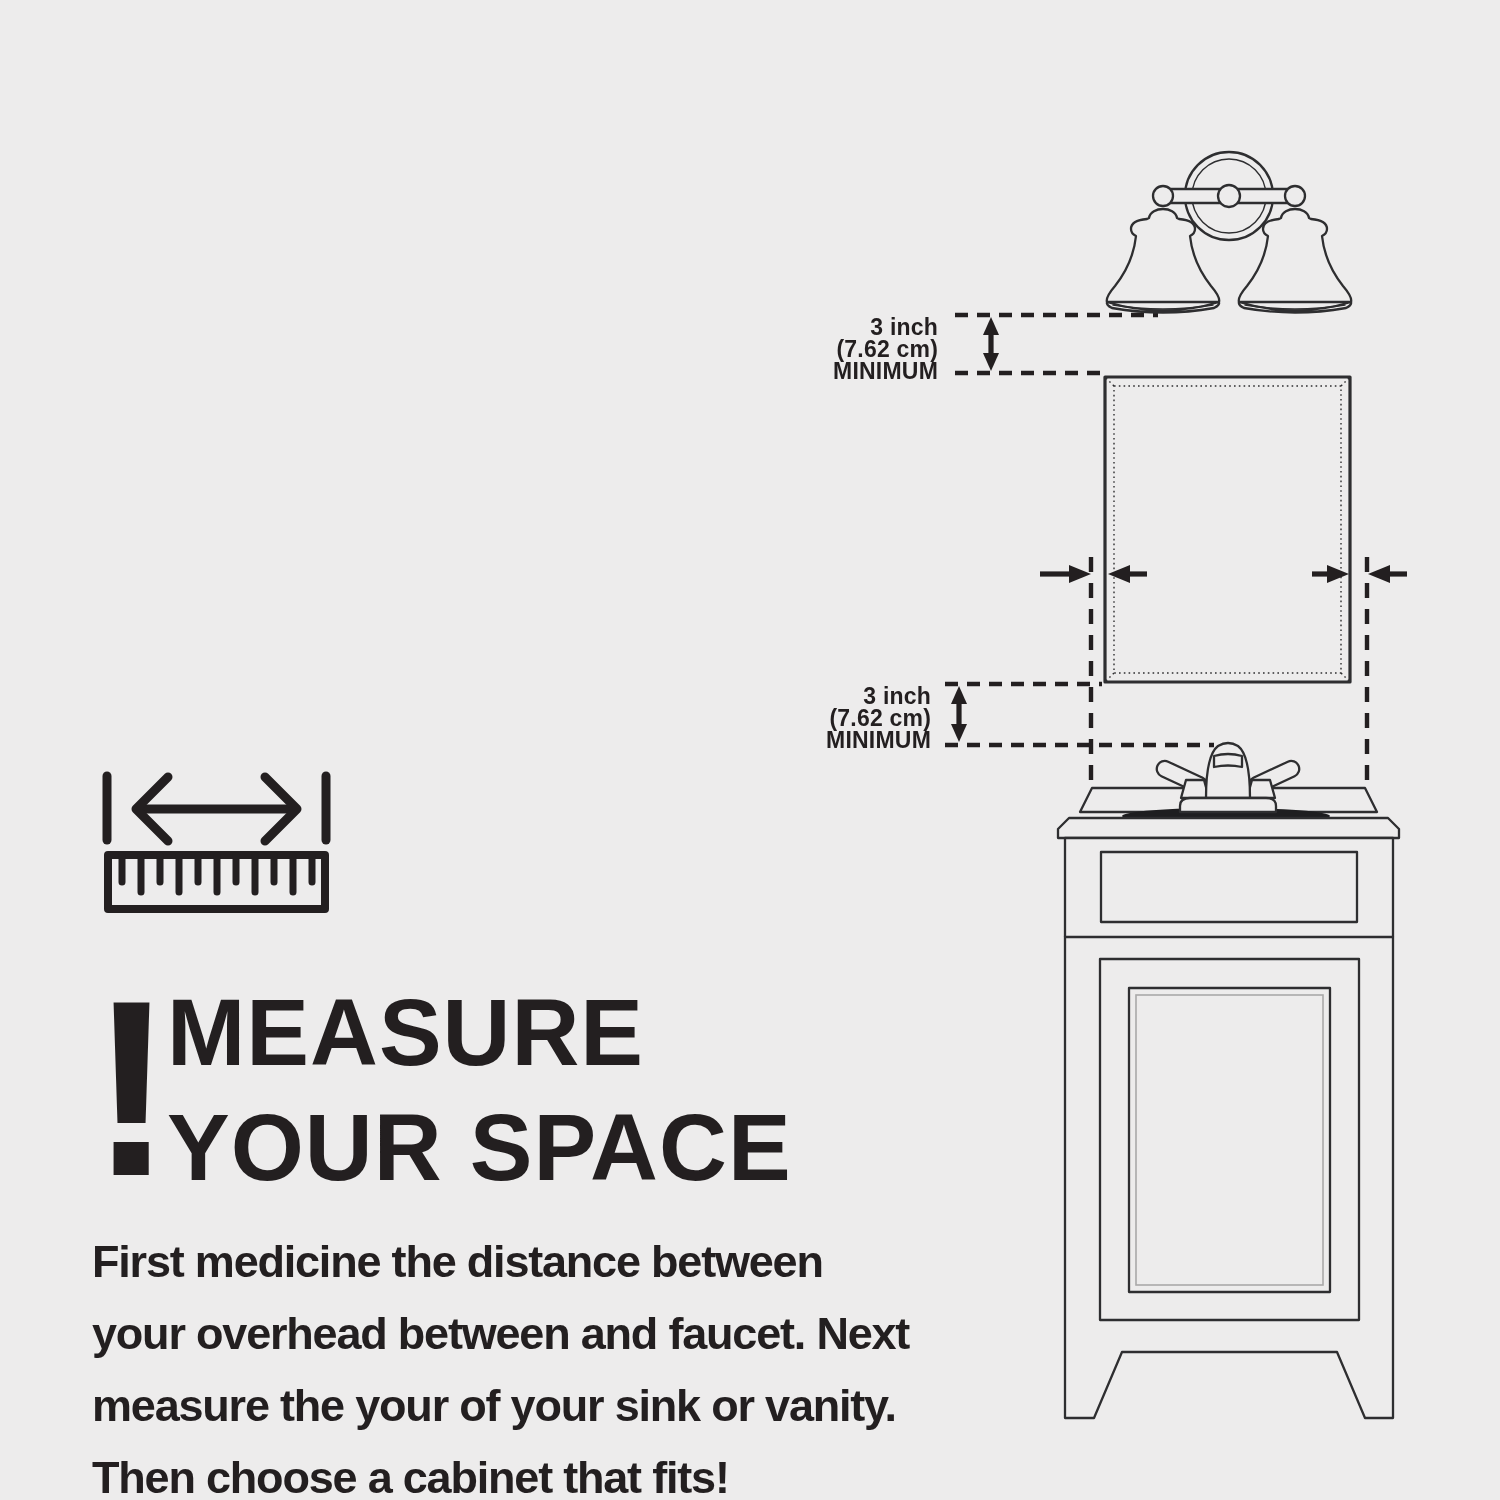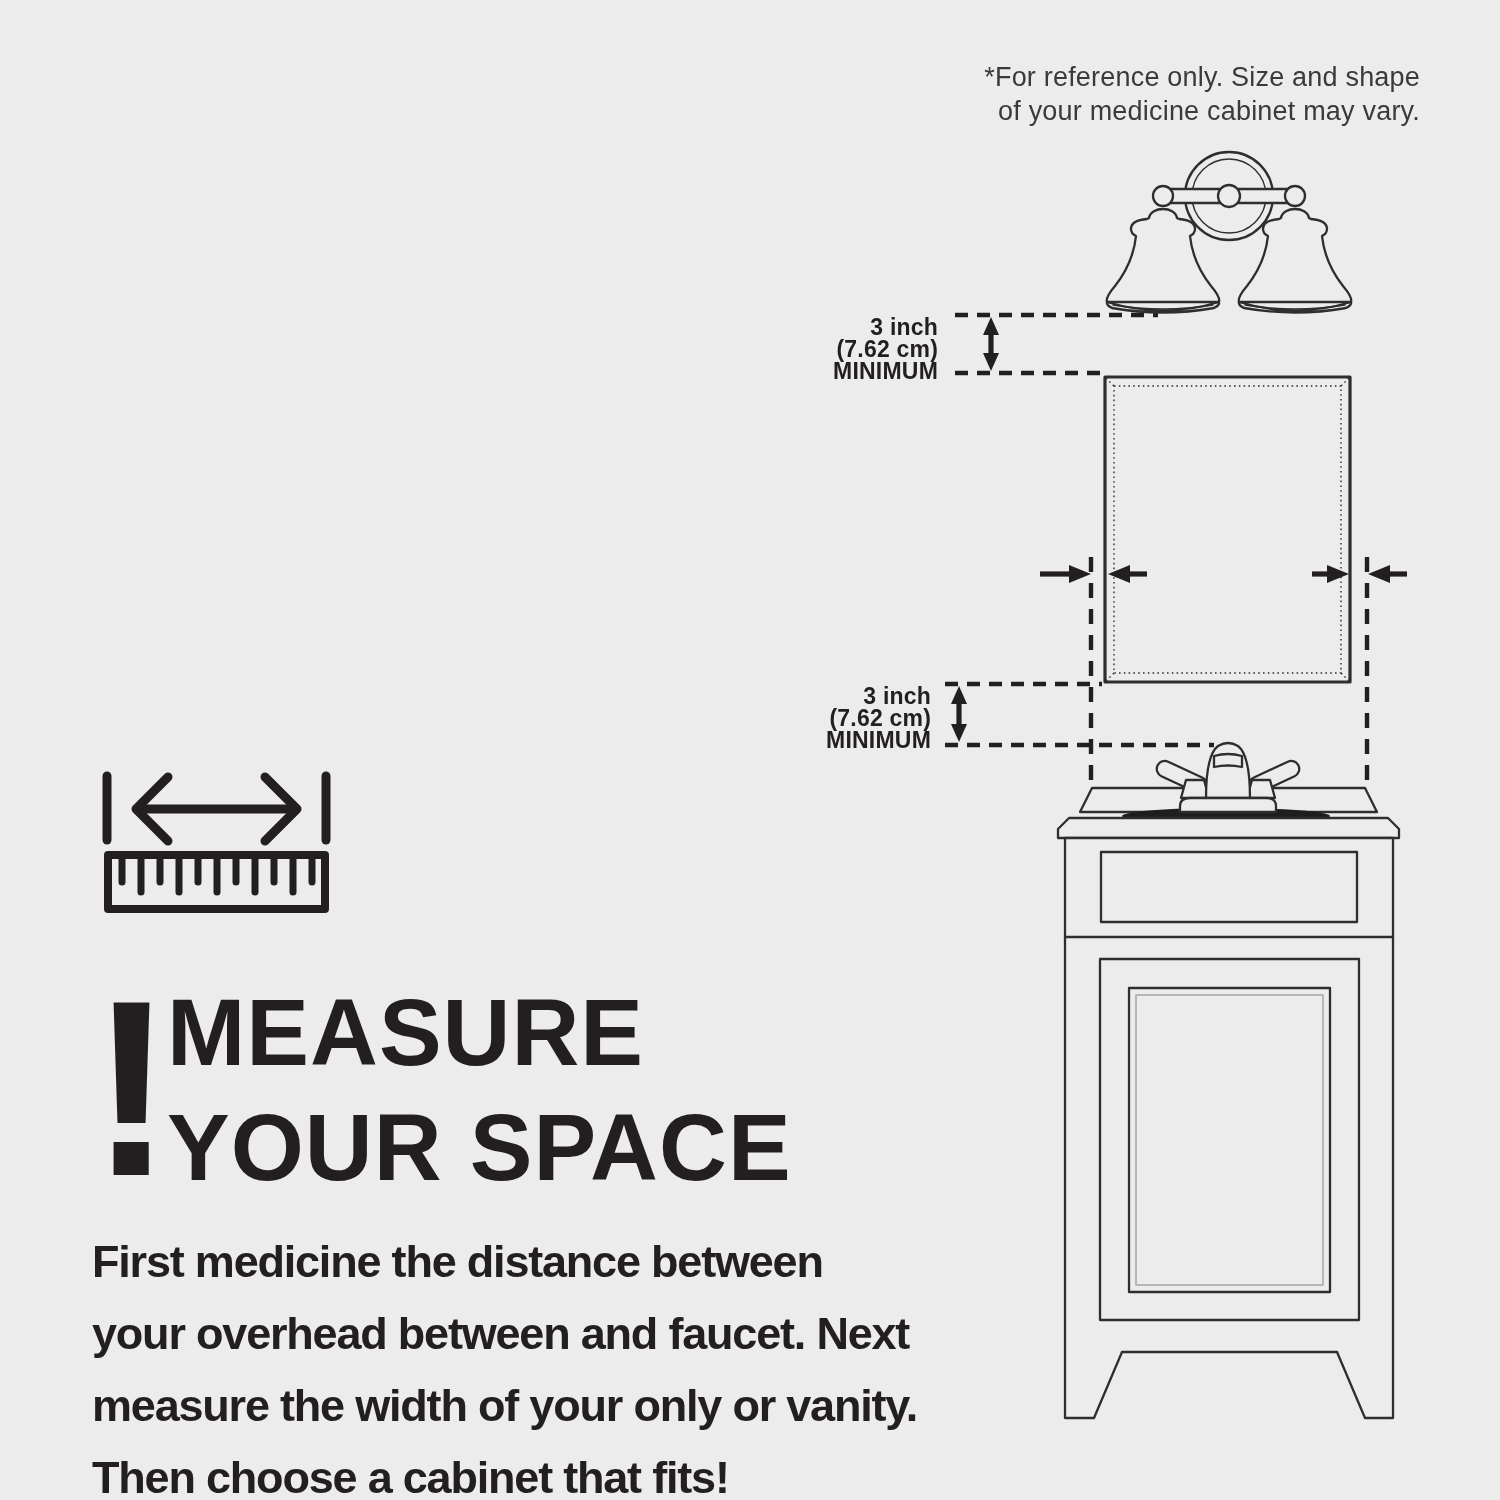--- a/index.html
+++ b/index.html
@@ -52,24 +52,20 @@
   .head{fill:var(--ink);stroke:none}
   .sink{fill:var(--sink-fill);stroke:none}
   .rl{stroke:var(--ink);fill:none;stroke-linecap:round;stroke-linejoin:round}
   .panel-lt{stroke:var(--panel-light);stroke-width:1.6;fill:none}
 </style>
 </head>
 <body>
 
 <div class="poster">
 
-  <div class="disclaimer">
-    <div>*For reference only. Size and shape</div>
-    <div>of your medicine cabinet may vary.</div>
-  </div>
 
   <div class="clearance clearance-top">
     <div>3 inch</div>
     <div>(7.62 cm)</div>
     <div>MINIMUM</div>
   </div>
   <div class="clearance clearance-bottom">
     <div>3 inch</div>
     <div>(7.62 cm)</div>
     <div>MINIMUM</div>
@@ -181,17 +177,17 @@
 
   <div class="excl">!</div>
   <div class="headline">
     <div>MEASURE</div>
     <div>YOUR SPACE</div>
   </div>
 
   <div class="body-copy">
     <div>First medicine the distance between</div>
     <div>your overhead between and faucet. Next</div>
-    <div>measure the width of your only or vanity.</div>
+    <div>measure the your of your sink or vanity.</div>
     <div>Then choose a cabinet that fits!</div>
   </div>
 
 </div>
 
 </body></html>

